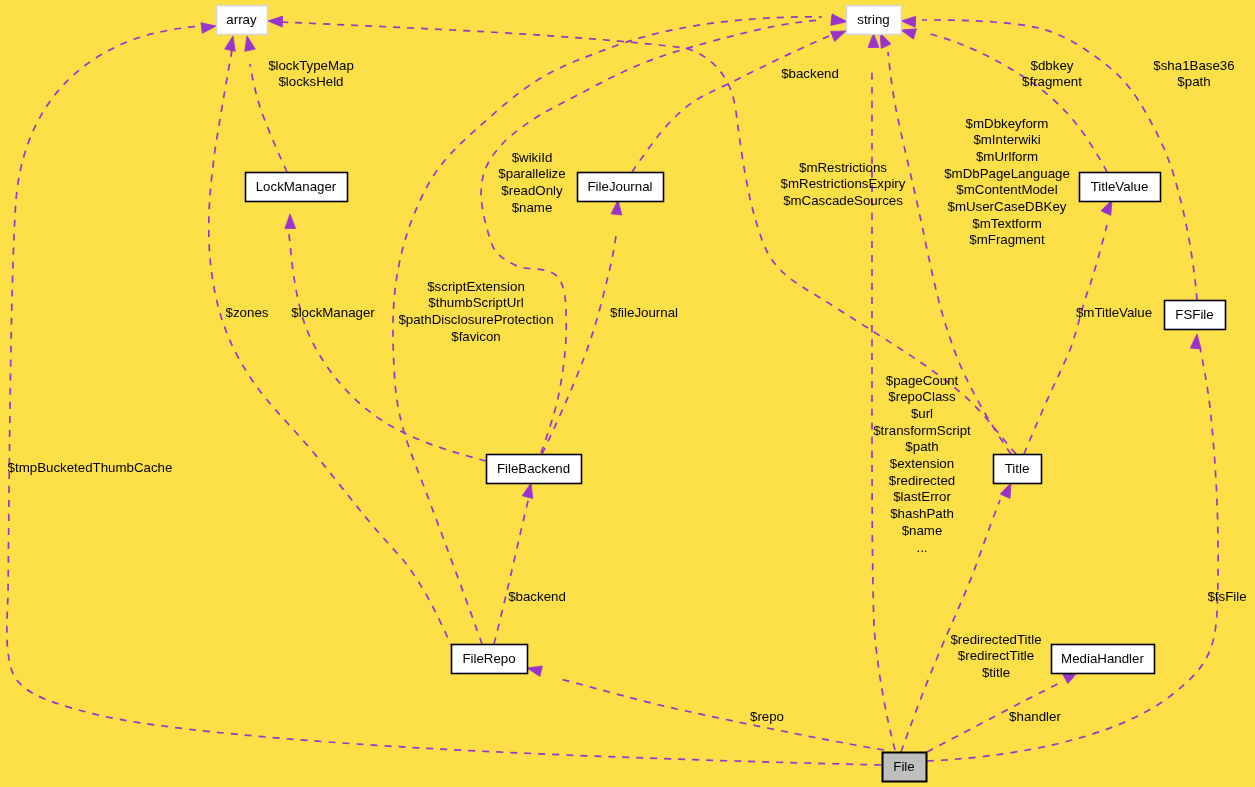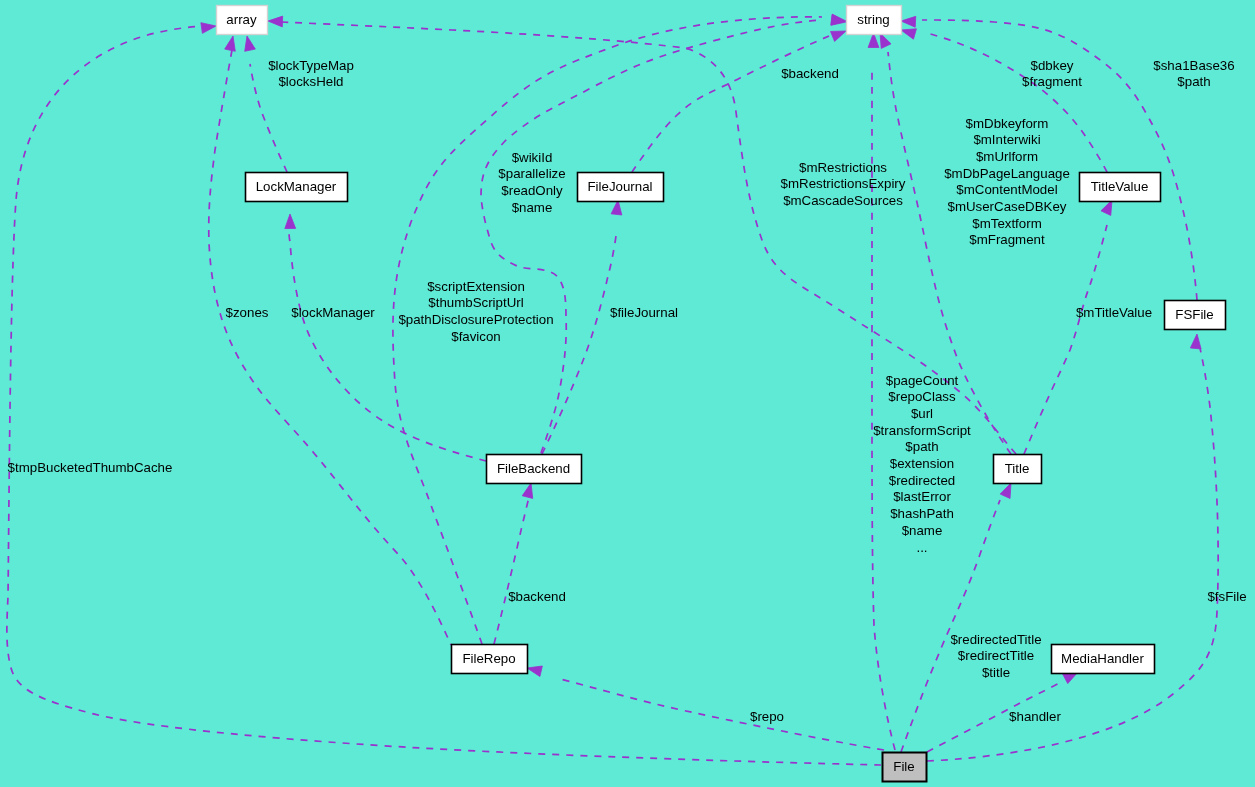--- a/index.html
+++ b/index.html
@@ -1,17 +1,17 @@
 <!DOCTYPE html>
 <html><head>
 <meta charset="utf-8">
 <title>File Collaboration diagram</title>
 <style>
   html,body{margin:0;padding:0;background:#ffffff;}
-  #diagram{width:1255px;height:787px;position:relative;background:#5eead4;overflow:hidden;
+  #diagram{width:1255px;height:787px;position:relative;background:#fde047;overflow:hidden;
     font-family:"Liberation Sans",sans-serif;}
   svg{display:block;shape-rendering:geometricPrecision;}
   .epath{fill:none;stroke:#9a32cd;stroke-width:1.7;stroke-dasharray:7,7;stroke-linecap:butt;}
   .ahead{fill:#9a32cd;stroke:#9a32cd;stroke-width:0.8;stroke-linejoin:miter;}
   .elabel{font-size:13.3px;fill:#000000;font-family:"Liberation Sans",sans-serif;}
   .nb-class{fill:#ffffff;stroke:#000000;stroke-width:1.6;}
   .nb-type{fill:#ffffff;stroke:#d3d3d3;stroke-width:1.4;}
   .nb-focus{fill:#bfbfbf;stroke:#000000;stroke-width:2;}
   .nlabel{font-size:13.3px;fill:#000000;text-anchor:middle;font-family:"Liberation Sans",sans-serif;}
 </style>

